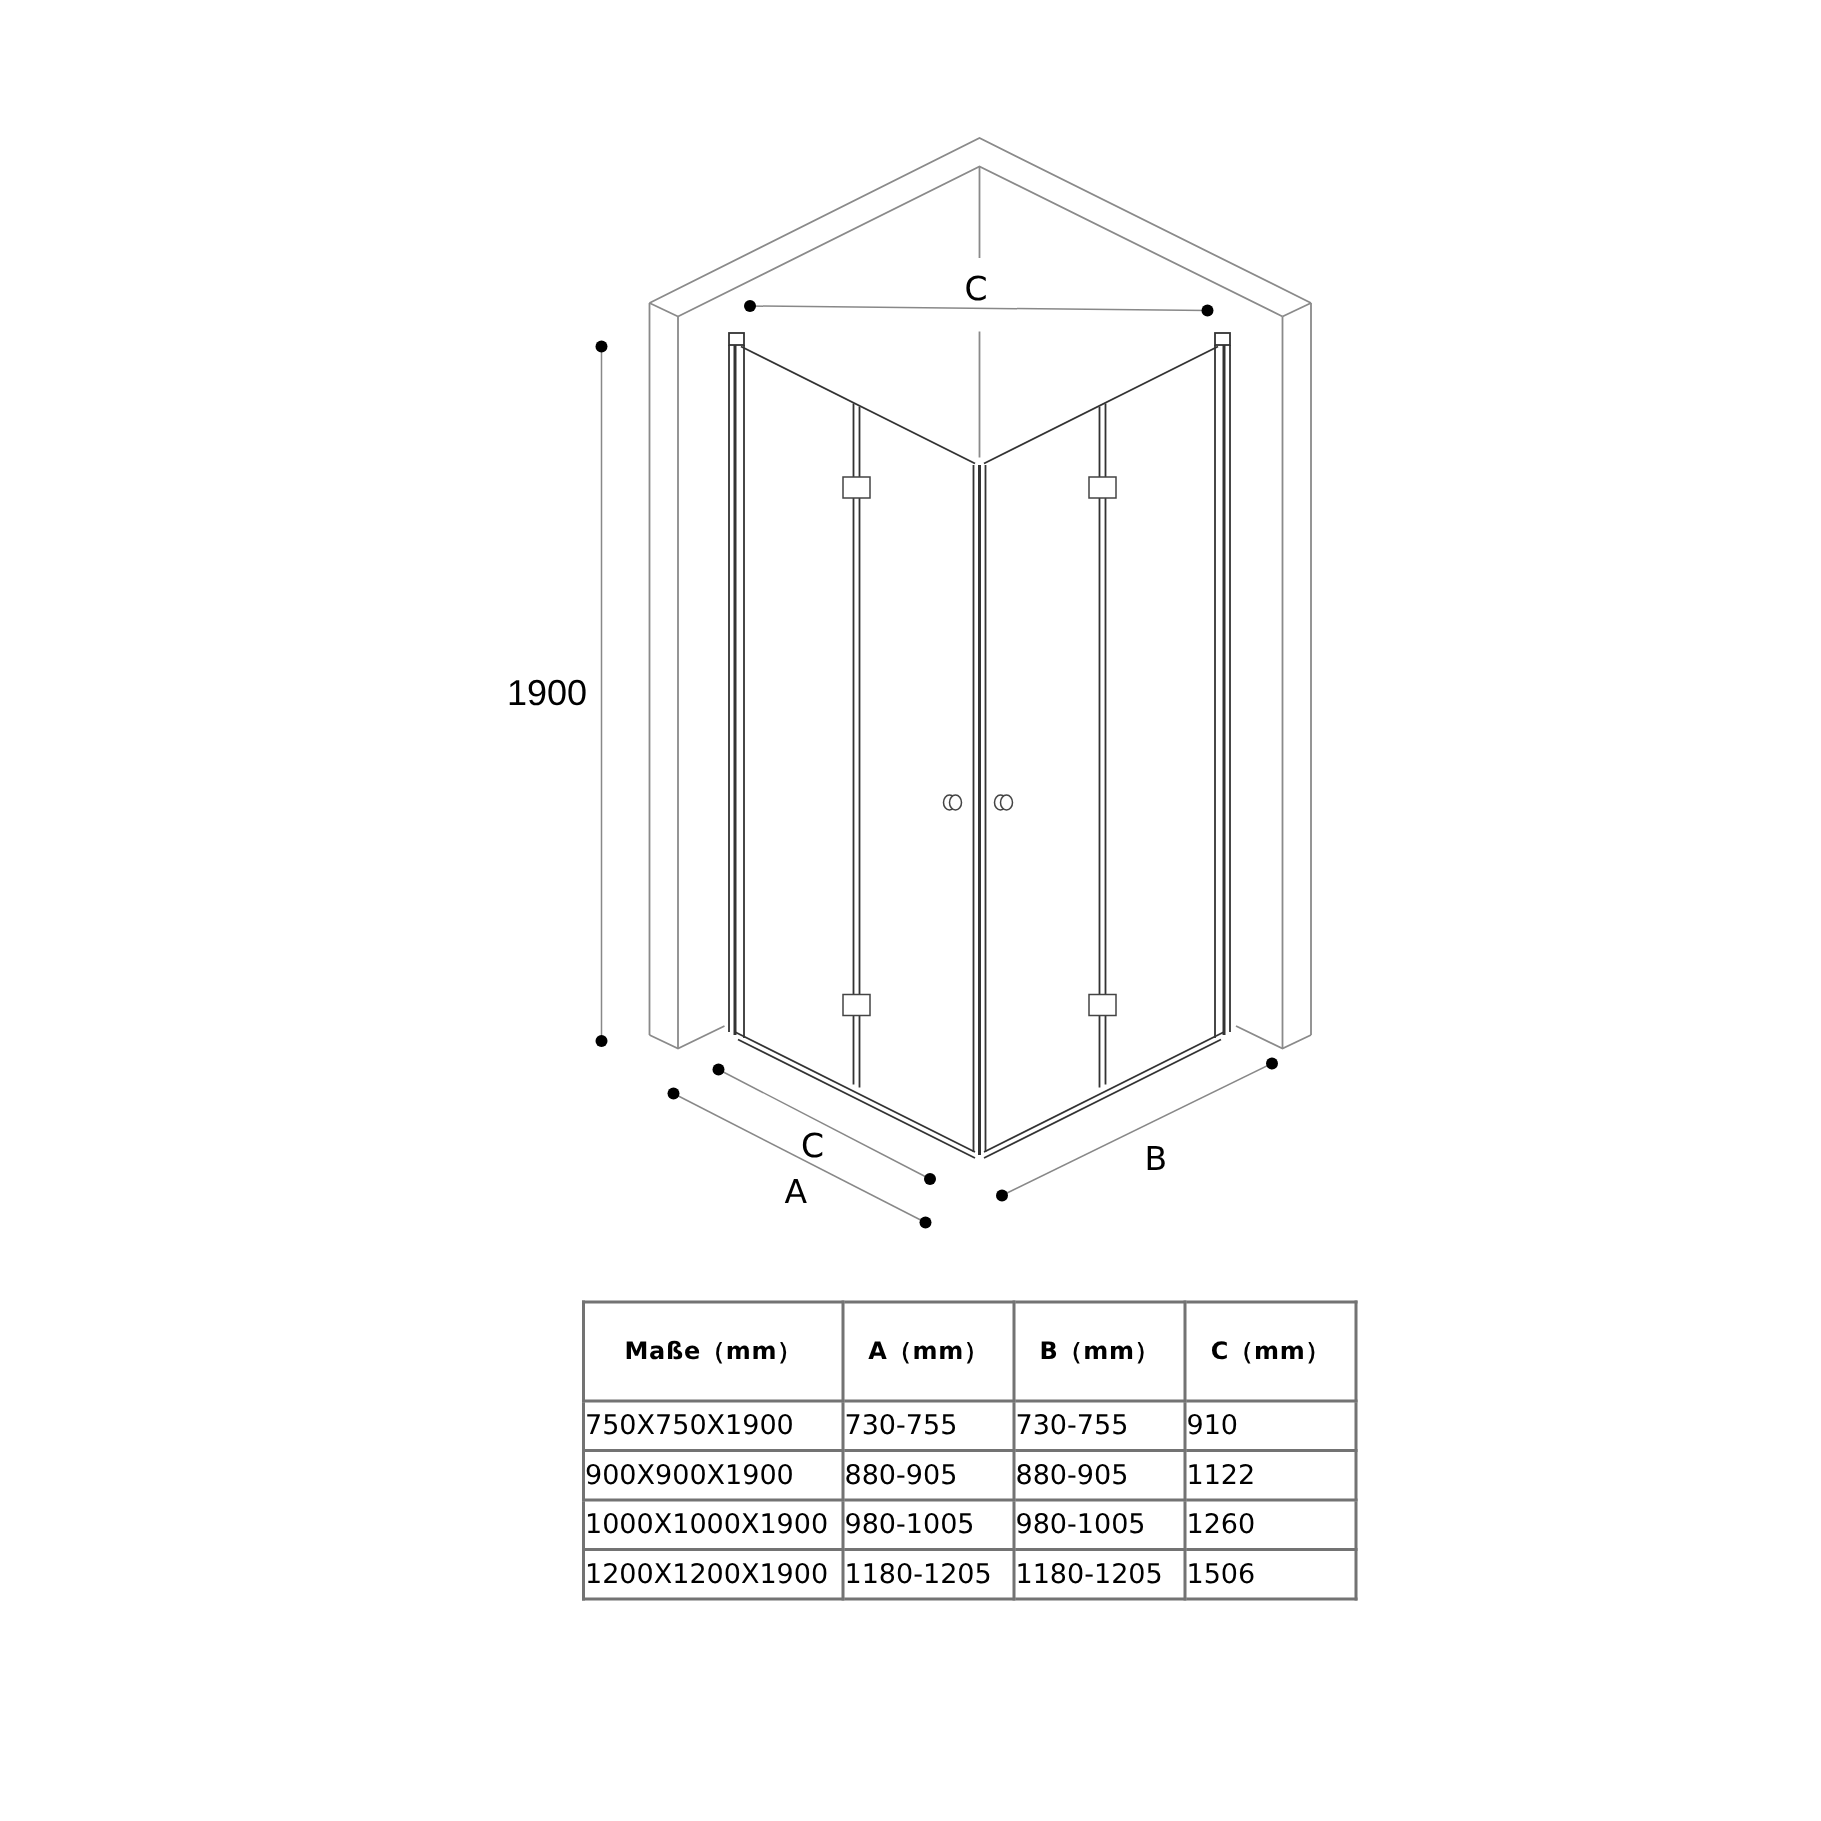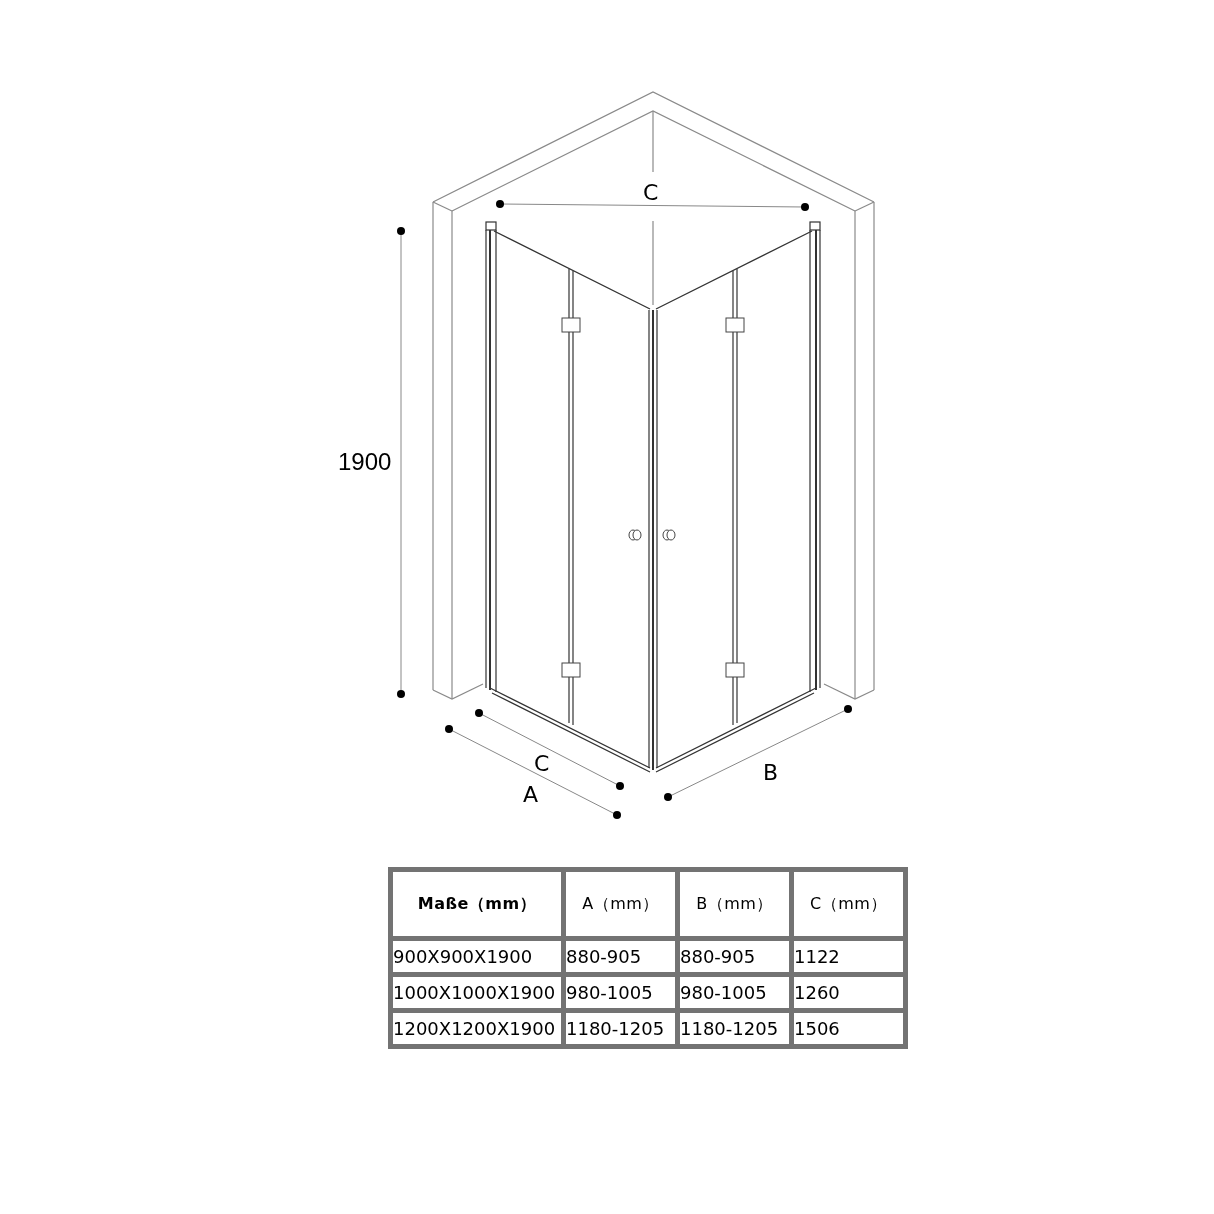--- a/index.html
+++ b/index.html
@@ -3,24 +3,24 @@
   <meta charset="utf-8">
   <style>
     html, body { margin: 0; padding: 0; background: #ffffff; }
     body { width: 1214px; height: 1214px; position: relative; overflow: hidden;
            font-family: "DejaVu Sans", "Liberation Sans", sans-serif; color: #000; }
     #diagram { position: absolute; left: 0; top: 0; width: 1214px; height: 850px; }
     .lbl { font-family: "DejaVu Sans", sans-serif; font-size: 22px; fill: #000; }
     .lbl-narrow { font-family: "Liberation Sans", sans-serif; font-size: 24px; fill: #000; }
     table.dims { position: absolute; left: 388px; top: 867px; width: 515px;
                  border-collapse: collapse; table-layout: fixed; }
-    table.dims th, table.dims td { border: 5px solid #737373; 
+    table.dims th, table.dims td { border: 2px solid #737373; 
                  padding: 0; white-space: nowrap; }
     table.dims th { height: 64px; font-family: "DejaVu Sans", sans-serif;
-                 font-size: 16px; font-weight: normal; letter-spacing: 0.5px; }
+                 font-size: 16px; font-weight: bold; letter-spacing: 0.5px; }
     table.dims th.bold { font-weight: bold; }
     table.dims td { height: 31px; font-family: "DejaVu Sans", sans-serif; font-size: 18px; }
     col.c0 { width: 173px; } col.c1 { width: 114px; } col.c2 { width: 114px; } col.c3 { width: 114px; }
   </style>
 </head>
 <body>
 
 <svg id="diagram" viewBox="0 0 1214 850" xmlns="http://www.w3.org/2000/svg">
   <g fill="none" stroke="#8a8a8a" stroke-width="1.2">
 
@@ -133,20 +133,26 @@
   <thead>
     <tr>
       <th class="bold">Maße（mm）</th>
       <th>A（mm）</th>
       <th>B（mm）</th>
       <th>C（mm）</th>
     </tr>
   </thead>
   <tbody>
     <tr>
+      <td>750X750X1900</td>
+      <td>730-755</td>
+      <td>730-755</td>
+      <td>910</td>
+    </tr>
+    <tr>
       <td>900X900X1900</td>
       <td>880-905</td>
       <td>880-905</td>
       <td>1122</td>
     </tr>
     <tr>
       <td>1000X1000X1900</td>
       <td>980-1005</td>
       <td>980-1005</td>
       <td>1260</td>

